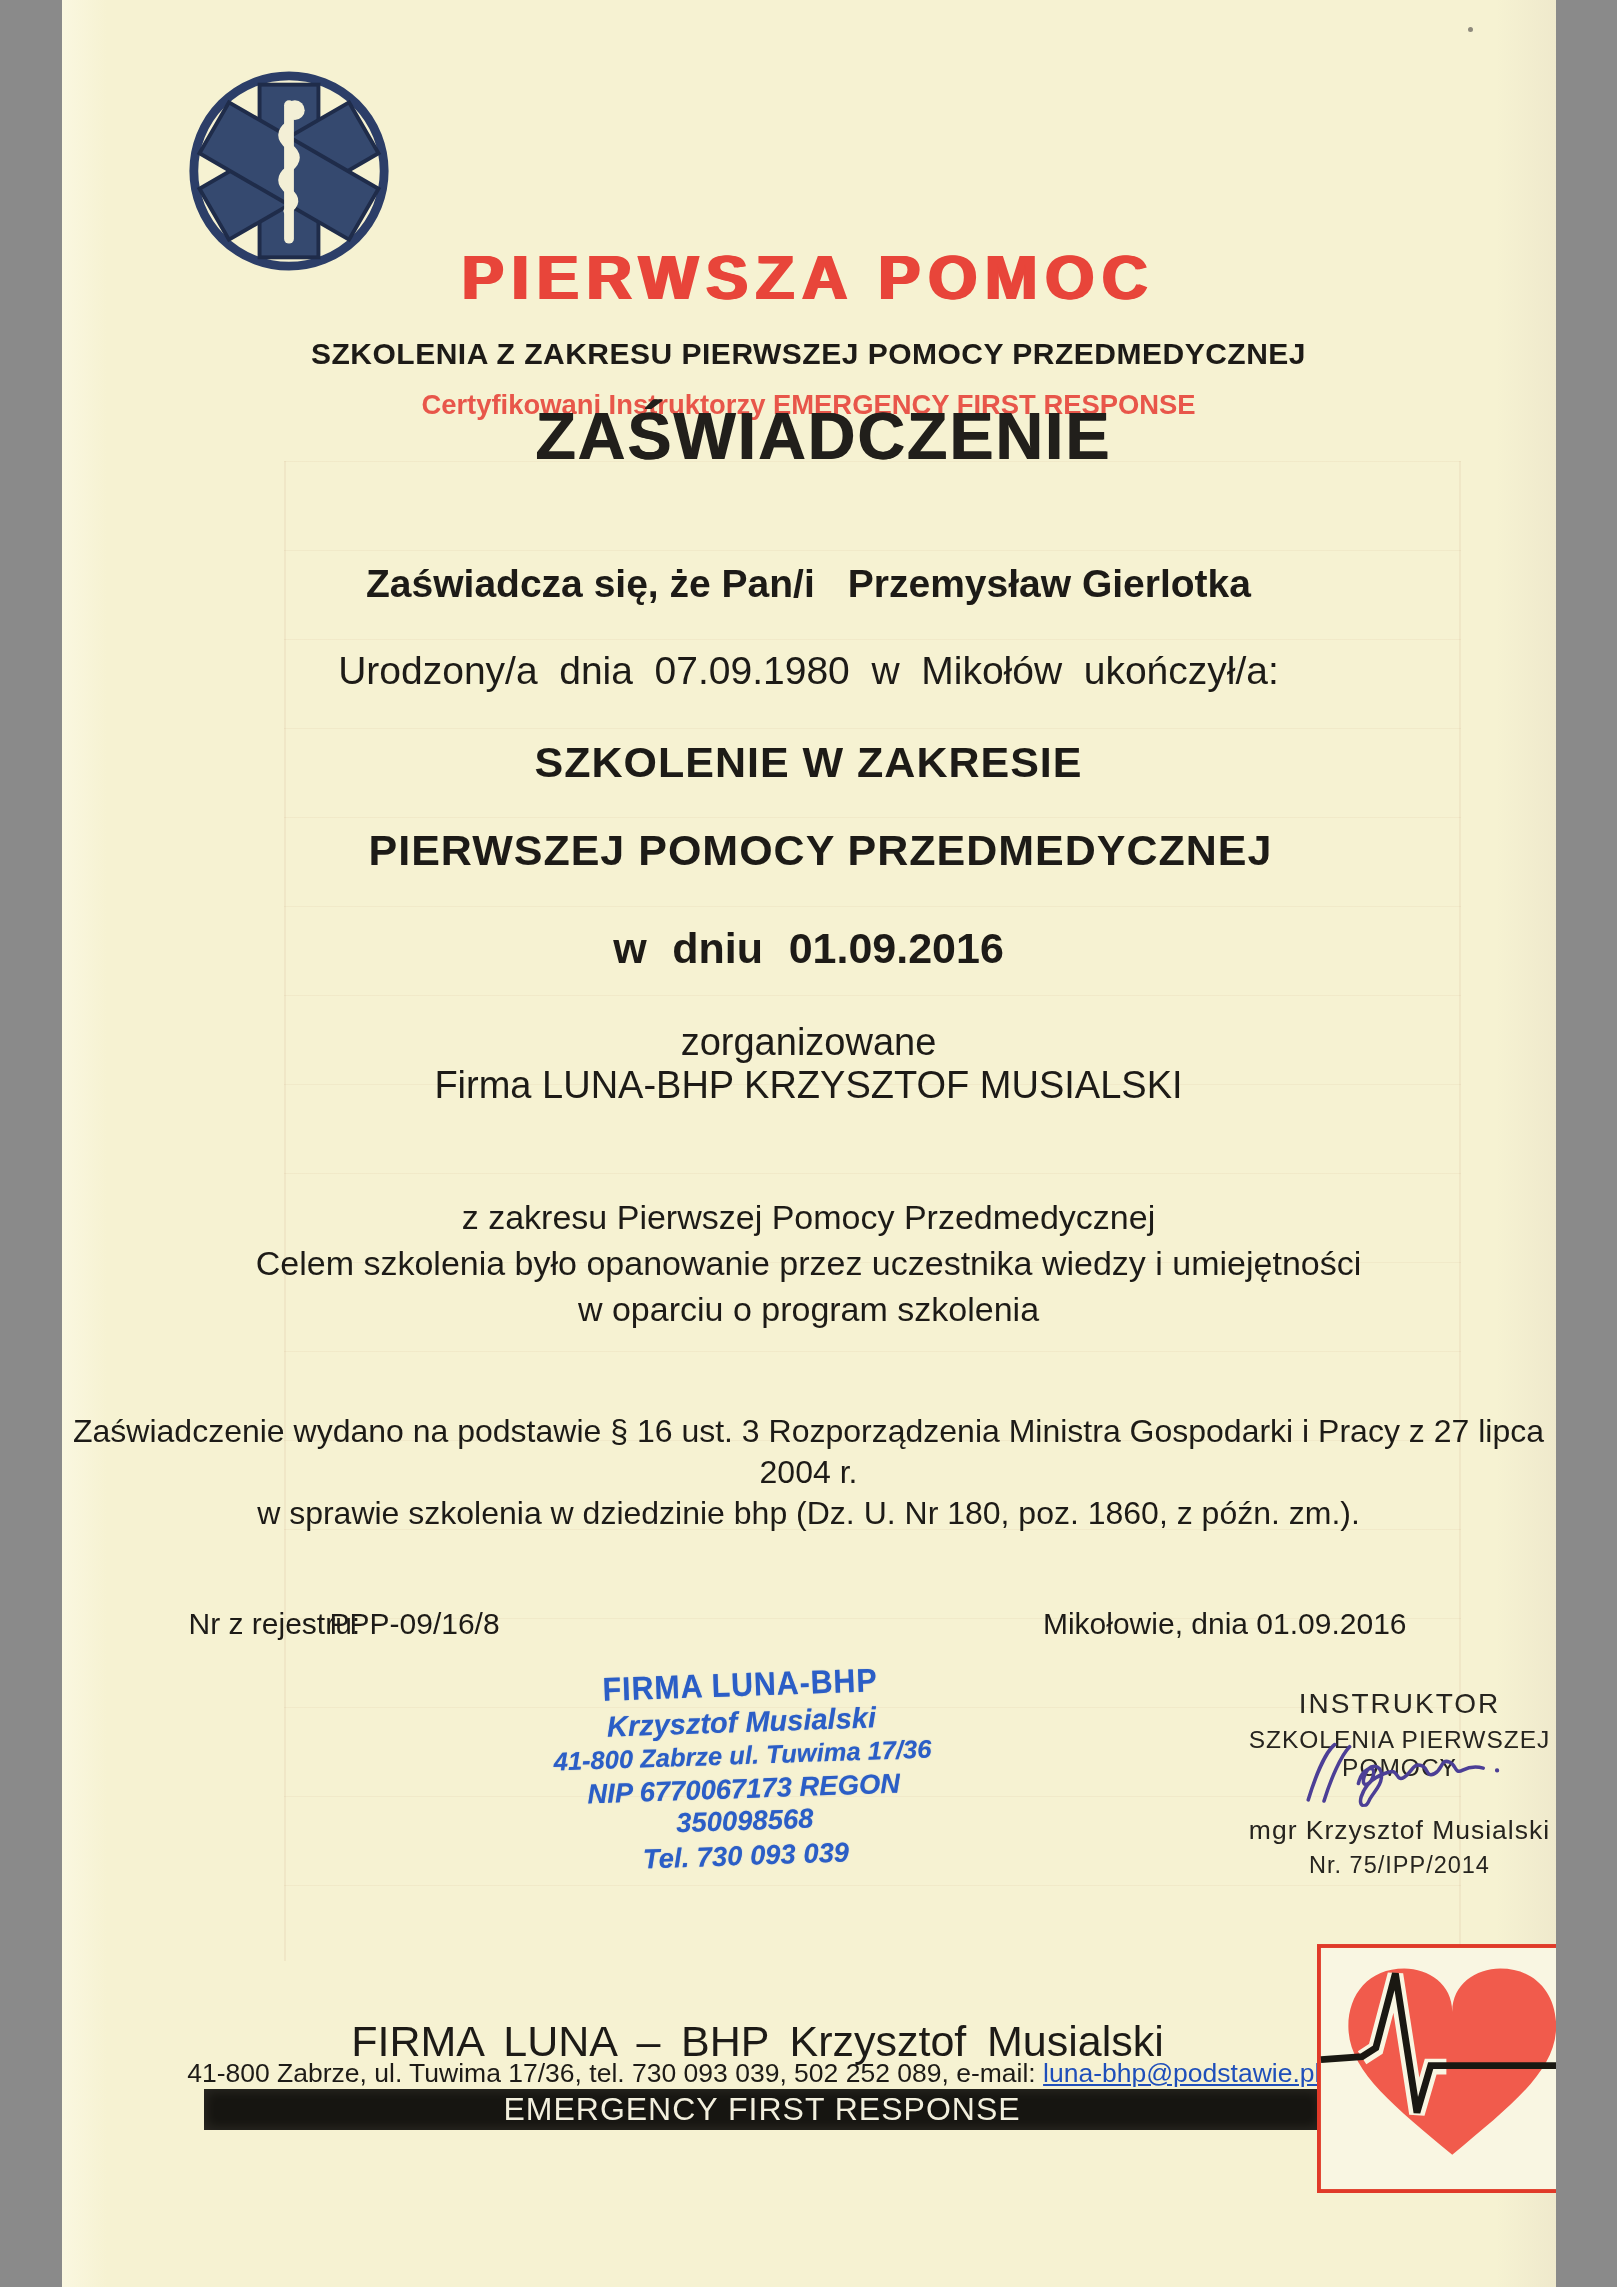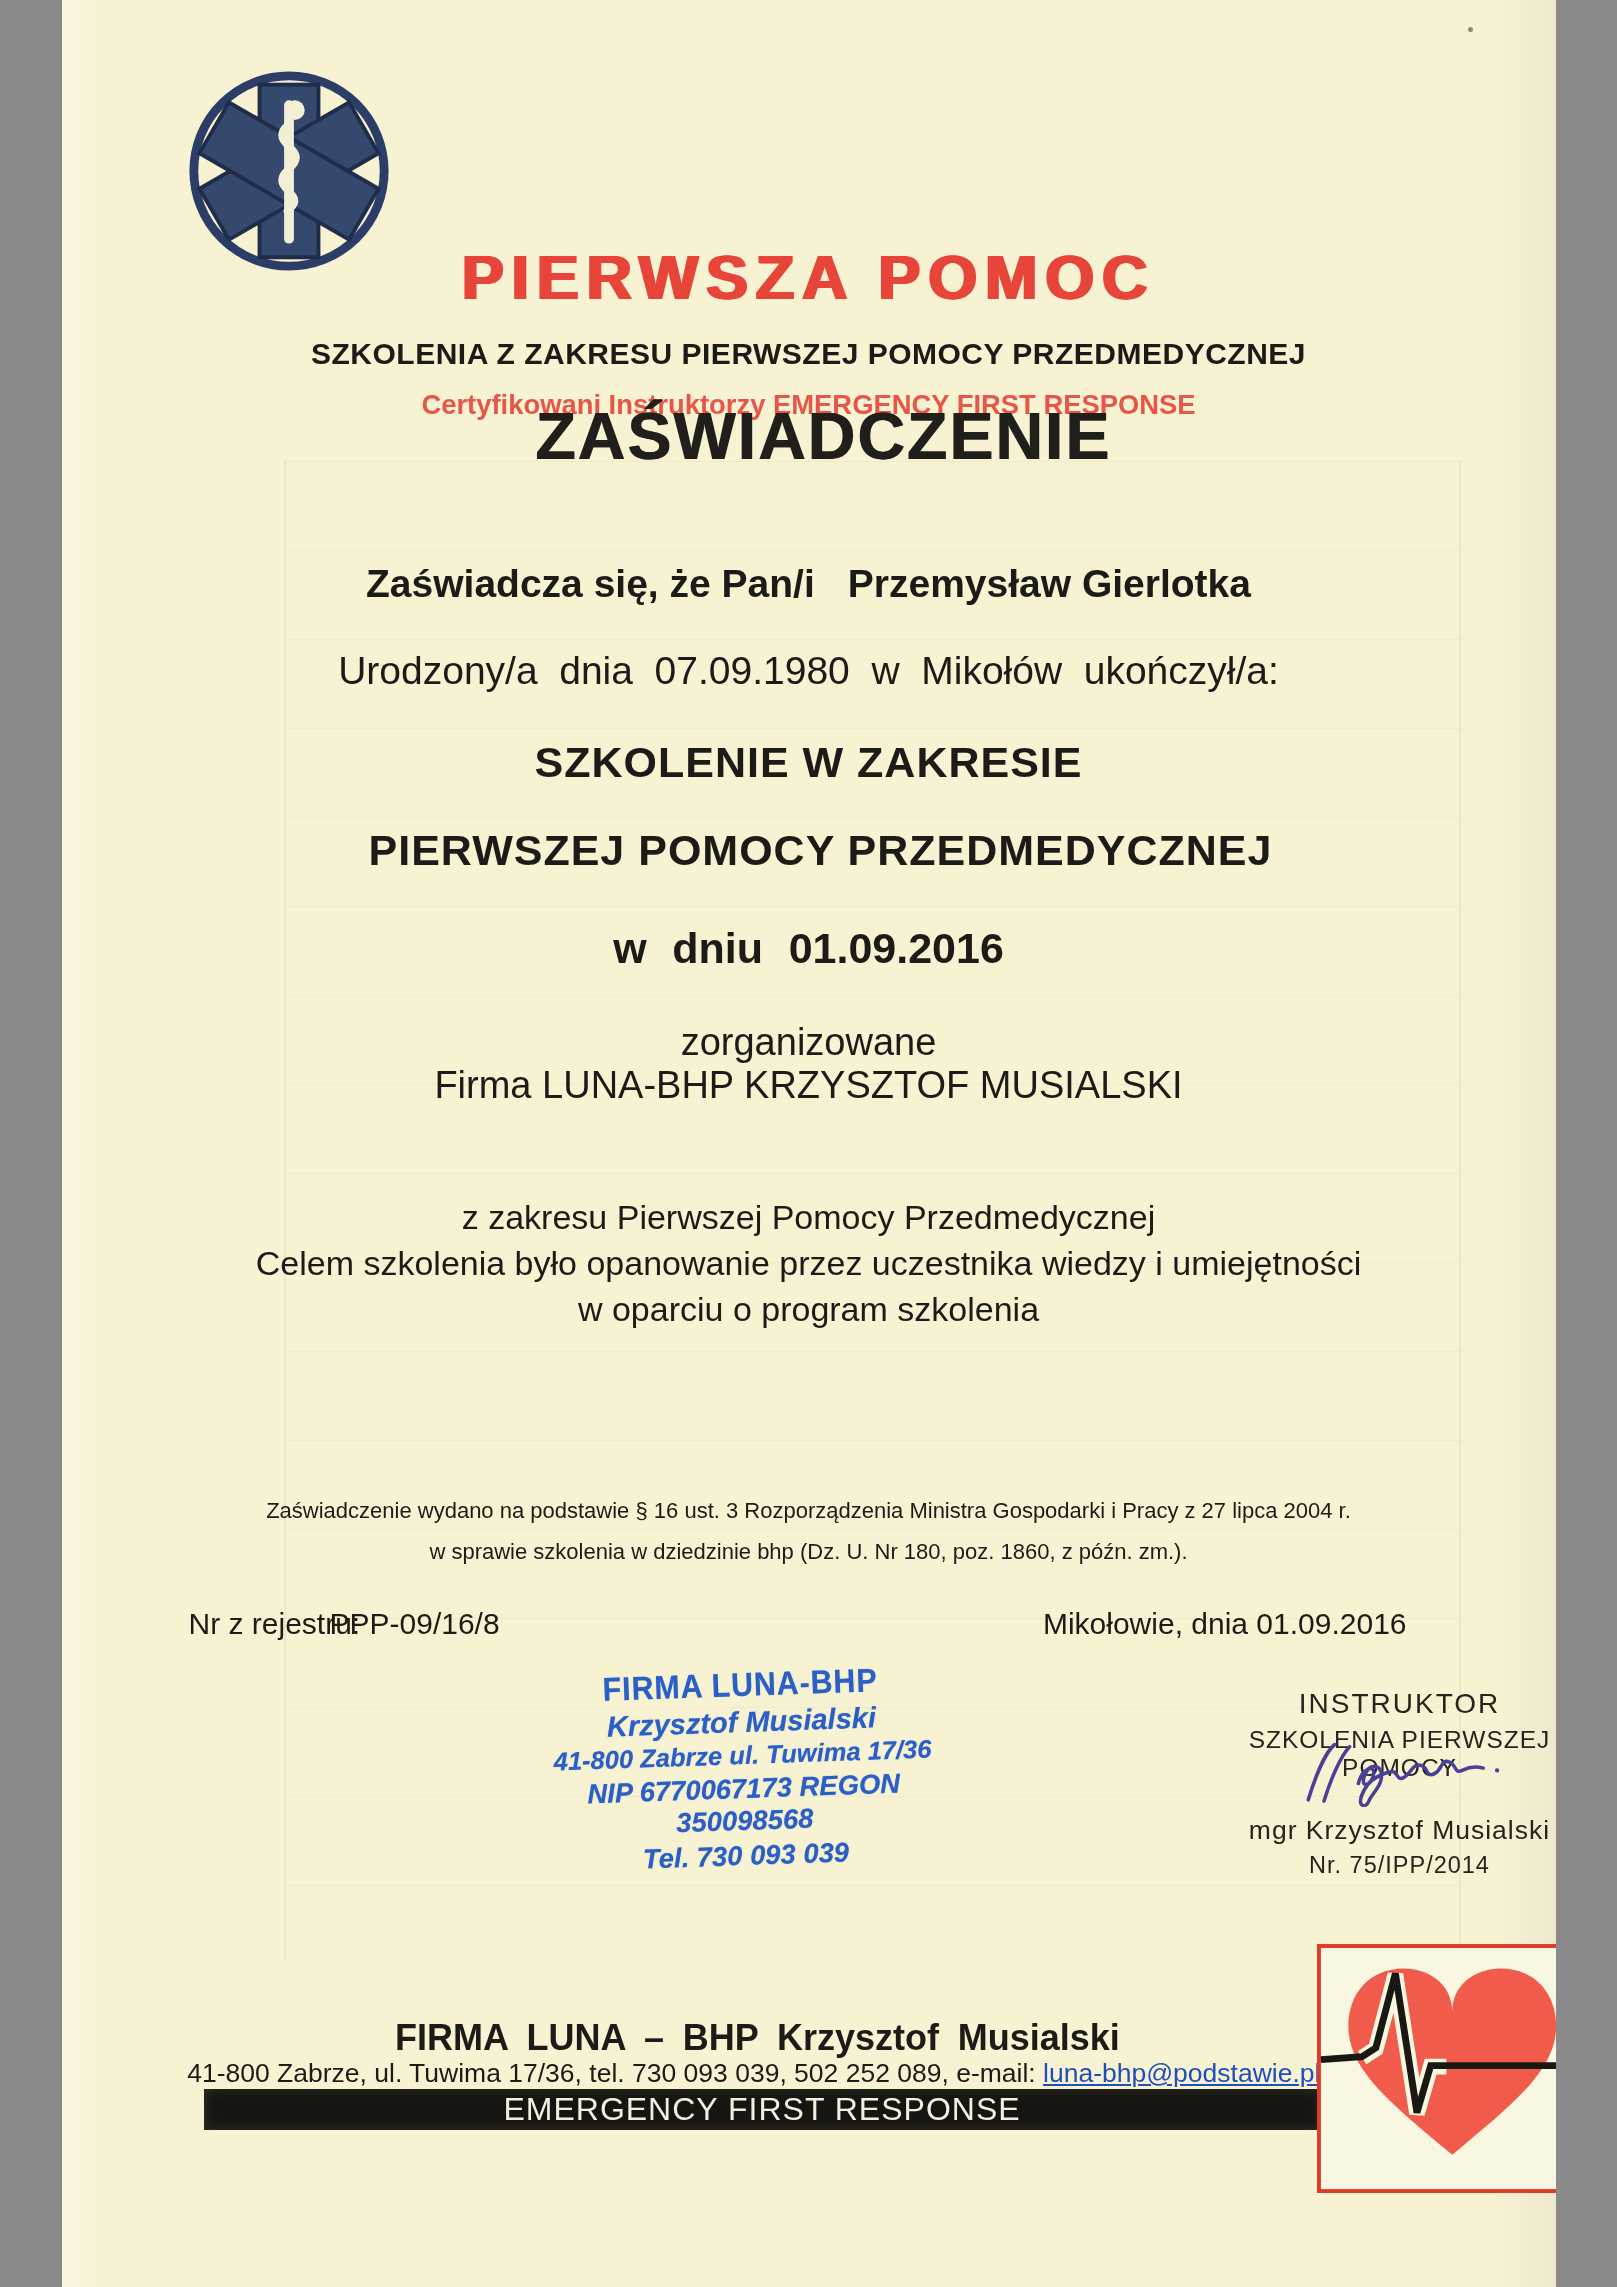--- a/index.html
+++ b/index.html
@@ -42,21 +42,21 @@
   
   .certify{top:562px;font-size:39px;font-weight:700;}
   .certify .name{margin-left:33px;}
   .birth{top:649px;font-size:39px;word-spacing:10.8px;}
   .course1{top:738px;font-size:43px;font-weight:700;letter-spacing:1px;}
   .course2{top:826px;font-size:43px;font-weight:700;letter-spacing:1px;padding-left:24px;}
   .dateline{top:924px;font-size:43px;font-weight:700;word-spacing:13.7px;}
   .org1{top:1021px;font-size:38px;}
   .org2{top:1064px;font-size:38px;}
   .purpose{top:1194px;font-size:34px;line-height:46px;}
-  .legal{top:1490px;font-size:22px;line-height:41px;}
+  .legal{top:1411px;font-size:32px;line-height:41px;}
 
   
   .registry-label{left:127px;top:1607px;font-size:30px;}
   .registry-value{left:268px;top:1607px;font-size:30px;}
   .place-date{right:149px;top:1607px;font-size:30px;}
 
   
   .stamp{
     left:485px;top:1666px;width:392px;text-align:center;
     color:#2b5ec6;transform:rotate(-2deg);
@@ -70,21 +70,21 @@
 
   
   .instructor{left:1137px;top:1688px;width:402px;text-align:center;color:#26241f;}
   .instructor .i1{font-size:28px;letter-spacing:2px;}
   .instructor .i2{font-size:24.5px;letter-spacing:1px;margin-top:5.9px;}
   .instructor .iname{font-size:26.5px;letter-spacing:1px;margin-top:33px;}
   .instructor .inum{font-size:23.5px;letter-spacing:1px;margin-top:5.9px;}
   .signature{position:absolute;left:98px;top:47px;width:245px;height:69px;transform:rotate(-3deg);}
 
   
-  .footer-company{top:2017px;width:1392px;font-size:36px;word-spacing:8.8px;font-weight:bold;}
+  .footer-company{top:2017px;width:1392px;font-size:43px;word-spacing:8.8px;}
   .footer-address{top:2058px;width:1392px;font-size:26.5px;}
   .footer-address a{color:#1f4fba;text-decoration:underline;}
   .black-bar{
     left:142px;top:2089px;width:1117px;height:41px;
     background:#161511;color:#f2efdd;
     display:flex;align-items:center;justify-content:center;
     font-size:32px;letter-spacing:1px;
     box-shadow:inset 0 0 13.7px rgba(246,242,210,.12);
   }
   .heart-logo{left:1255px;top:1943px;width:296px;height:253px;}

